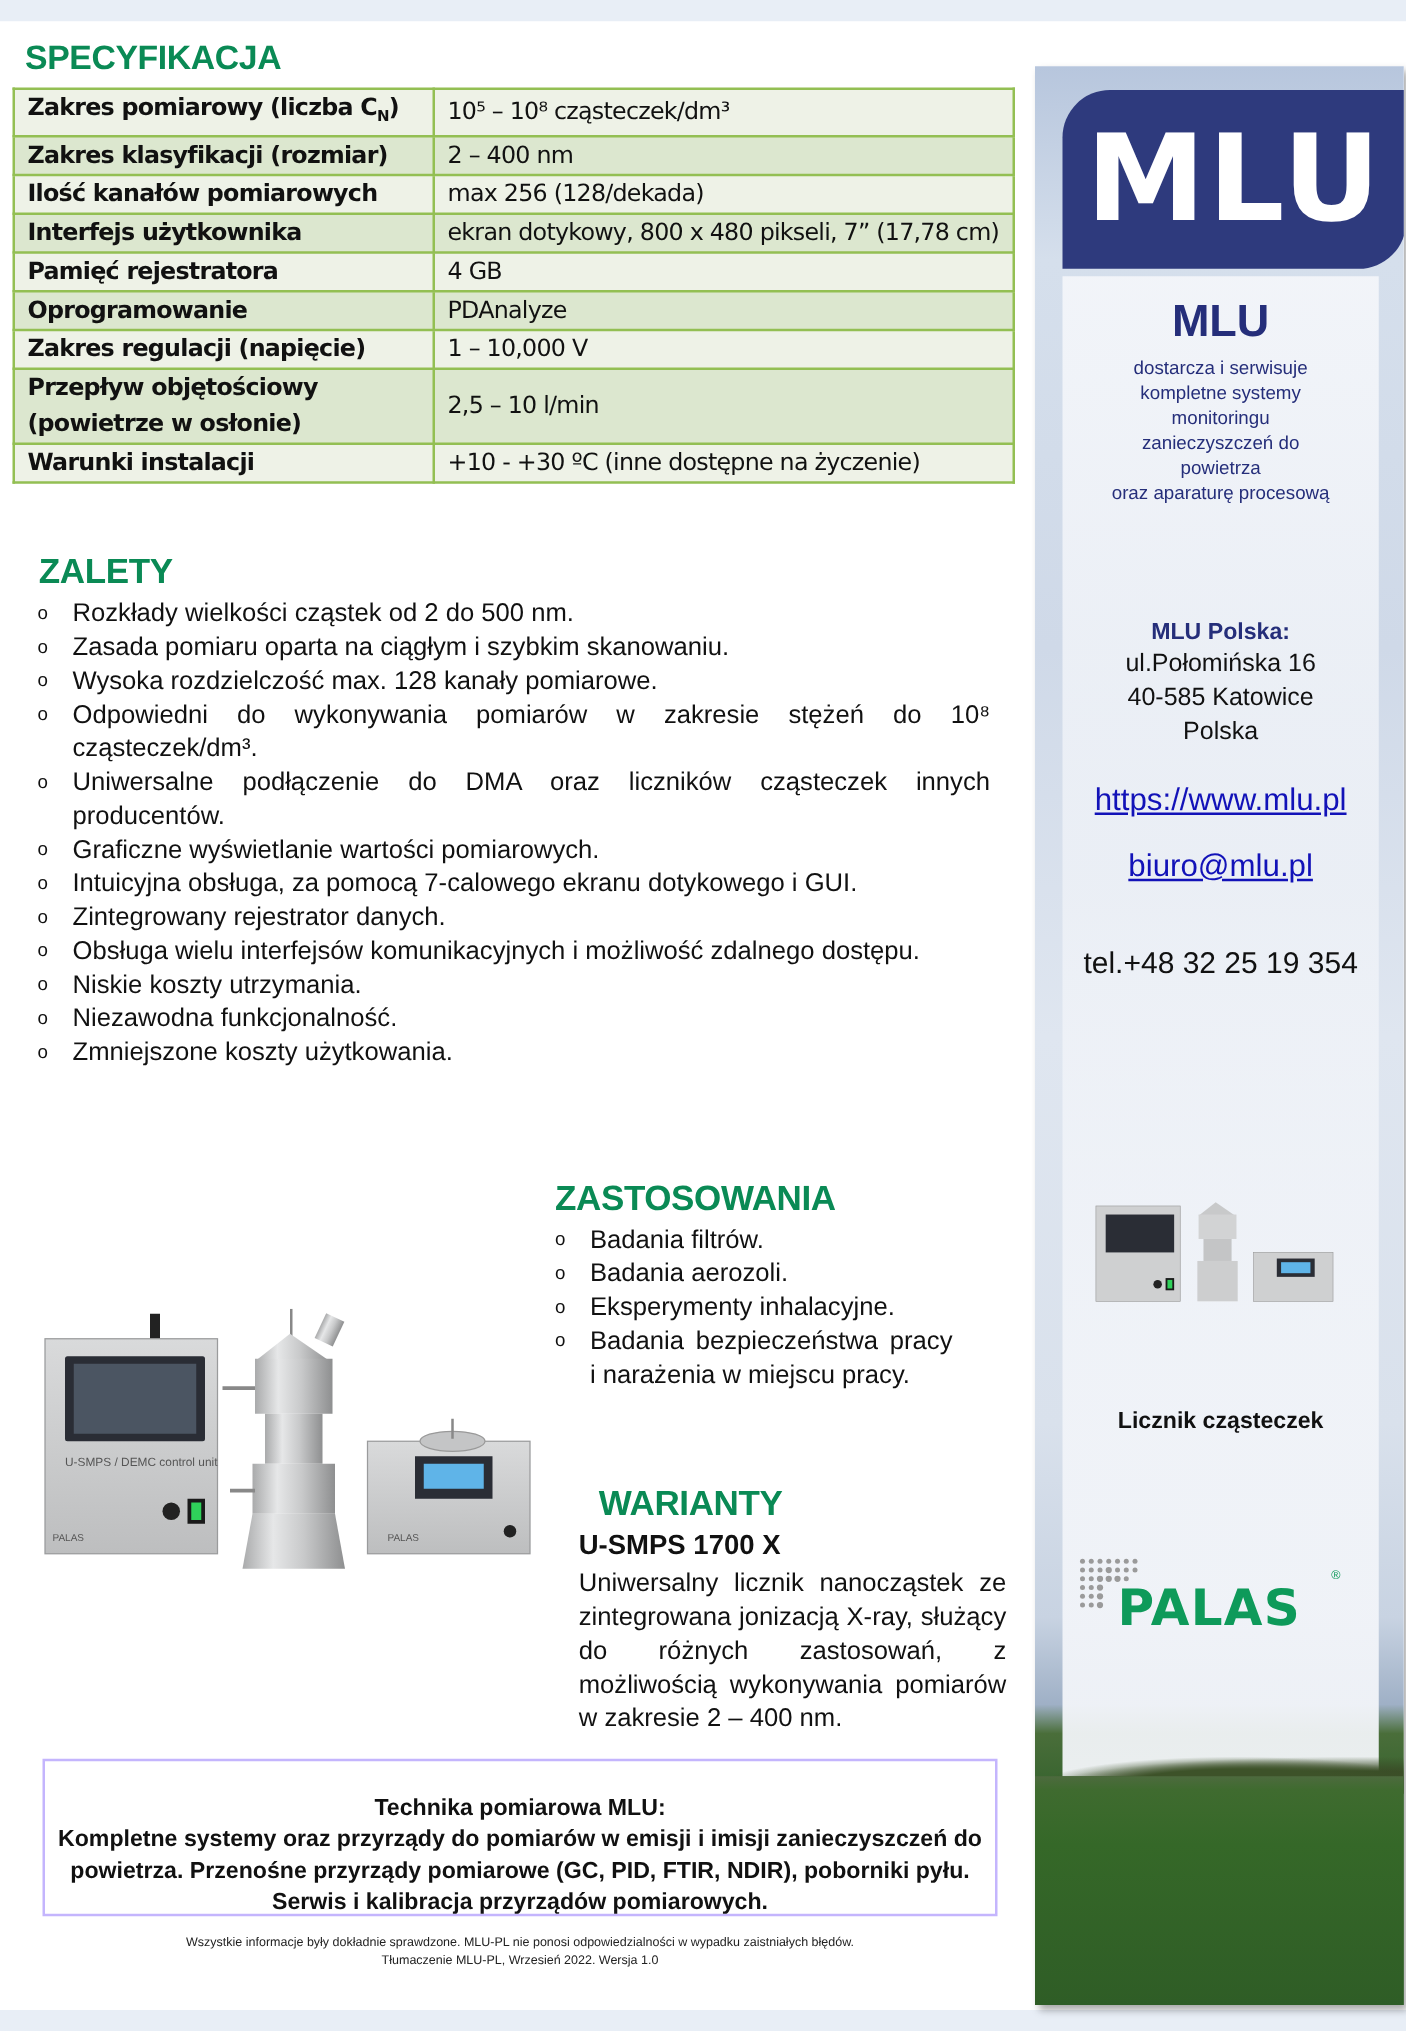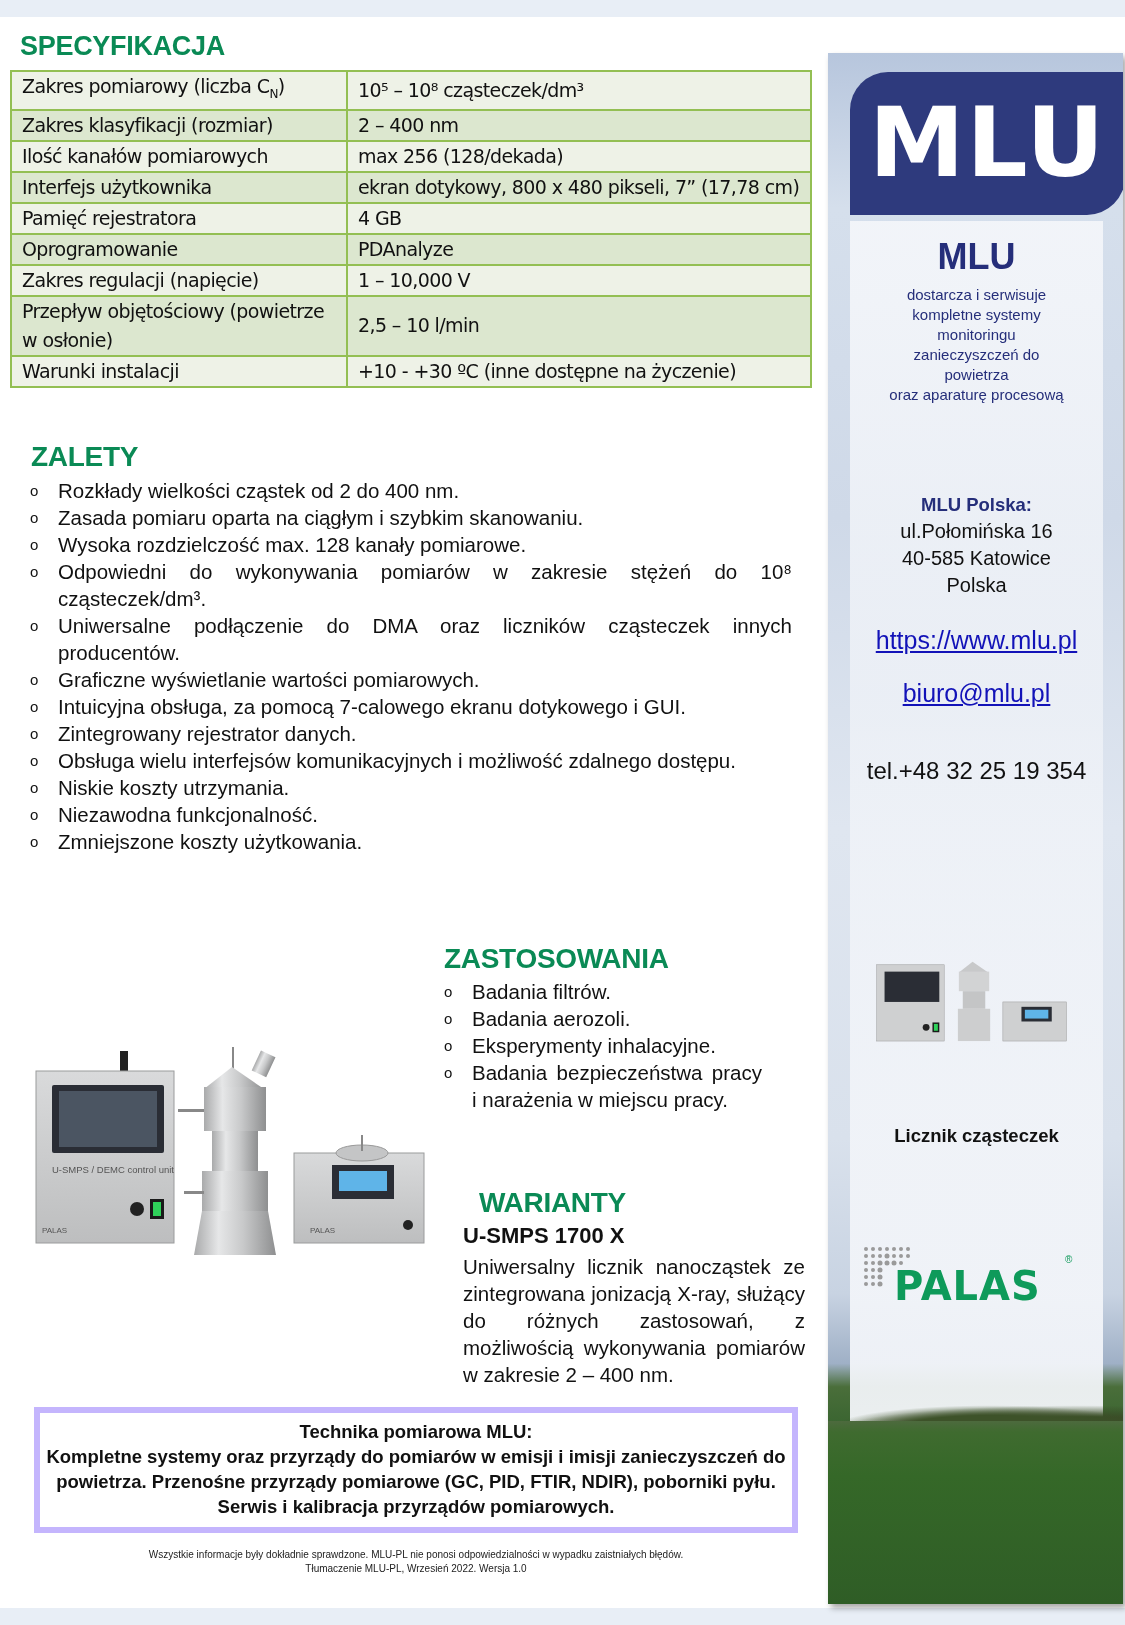--- a/index.html
+++ b/index.html
@@ -22,21 +22,21 @@
   .spec-title { left: 20px; top: 14px; font-size: 27px; }
   table.spec {
     position: absolute; left: 10px; top: 53px; width: 802px;
     border-collapse: collapse; font-family: "DejaVu Sans", sans-serif;
     font-size: 19px; letter-spacing: -0.6px;
   }
   table.spec td {
     border: 2px solid #93bf53; padding: 0 10px; vertical-align: middle;
     line-height: 29px;
   }
-  table.spec td.k { font-weight: normal; width: 314px; }
+  table.spec td.k { font-weight: bold; width: 314px; }
   table.spec tr:nth-child(odd) td { background: #eef2e7; }
   table.spec tr:nth-child(even) td { background: #dce7cf; }
   table.spec sup, table.spec sub { font-size: 12px; }
   
   .zalety-title { left: 31px; top: 424px; font-size: 28px; }
   ul.bul {
     list-style: none; margin: 0; padding: 0;
     font-family: "Liberation Sans", sans-serif; font-size: 20.5px; line-height: 27px;
   }
   ul.bul li { position: relative; padding-left: 28px; text-align: justify; }
@@ -49,23 +49,23 @@
   .war-title { left: 463px; top: 1170px; font-size: 28px; margin-left: 16px; }
   .war-sub { left: 463px; top: 1206px; font-size: 22px; font-weight: bold; }
   .war-text {
     left: 463px; top: 1236px; width: 342px; font-size: 20.5px; line-height: 27px;
     text-align: justify;
   }
   
   .photo { left: 32px; top: 1030px; width: 410px; height: 210px; }
   
   .tech-box {
-    left: 34px; top: 1390px; width: 764px; height: 126px; border: 6px solid #c4b5fd;
+    left: 34px; top: 1390px; width: 764px; height: 126px; border: 2px solid #c4b5fd;
     text-align: center; font-weight: bold; font-size: 18.5px; line-height: 25px;
-    box-sizing: border-box; padding-top: 6px;
+    box-sizing: border-box; padding-top: 24px;
   }
   .disclaimer {
     left: 34px; top: 1531px; width: 764px; text-align: center; font-size: 10px; line-height: 14px;
     color: #222;
   }
   
   .sidebar {
     left: 828px; top: 36px; width: 295px; height: 1551px;
     background: linear-gradient(180deg, #b7c6dd 0%, #d5dfec 10%, #cfd9e8 30%, #dfe6f0 50%, #d9e1ec 70%, #c8d3e2 80%, #9fb0c6 84.5%, #4a6e3a 86%, #2f5f2a 90%, #2b5527 100%);
     box-shadow: 3px 4px 6px rgba(0,0,0,0.35);
@@ -146,21 +146,21 @@
     </tr>
     <tr>
       <td class="k">Warunki instalacji</td>
       <td>+10 - +30 ºC (inne dostępne na życzenie)</td>
     </tr>
   </tbody>
     </table>
 
   <h2 class="abs h-green zalety-title">ZALETY</h2>
   <ul class="abs bul zalety">
-    <li><span class="b">o</span><span>Rozkłady wielkości cząstek od 2 do 400 nm.</span></li>
+    <li><span class="b">o</span><span>Rozkłady wielkości cząstek od 2 do 500 nm.</span></li>
     <li><span class="b">o</span><span>Zasada pomiaru oparta na ciągłym i szybkim skanowaniu.</span></li>
     <li><span class="b">o</span><span>Wysoka rozdzielczość max. 128 kanały pomiarowe.</span></li>
     <li><span class="b">o</span><span>Odpowiedni do wykonywania pomiarów w zakresie stężeń do 10⁸ cząsteczek/dm³.</span></li>
     <li><span class="b">o</span><span>Uniwersalne podłączenie do DMA oraz liczników cząsteczek innych producentów.</span></li>
     <li><span class="b">o</span><span>Graficzne wyświetlanie wartości pomiarowych.</span></li>
     <li><span class="b">o</span><span>Intuicyjna obsługa, za pomocą 7-calowego ekranu dotykowego i GUI.</span></li>
     <li><span class="b">o</span><span>Zintegrowany rejestrator danych.</span></li>
     <li><span class="b">o</span><span>Obsługa wielu interfejsów komunikacyjnych i możliwość zdalnego dostępu.</span></li>
     <li><span class="b">o</span><span>Niskie koszty utrzymania.</span></li>
     <li><span class="b">o</span><span>Niezawodna funkcjonalność.</span></li>

